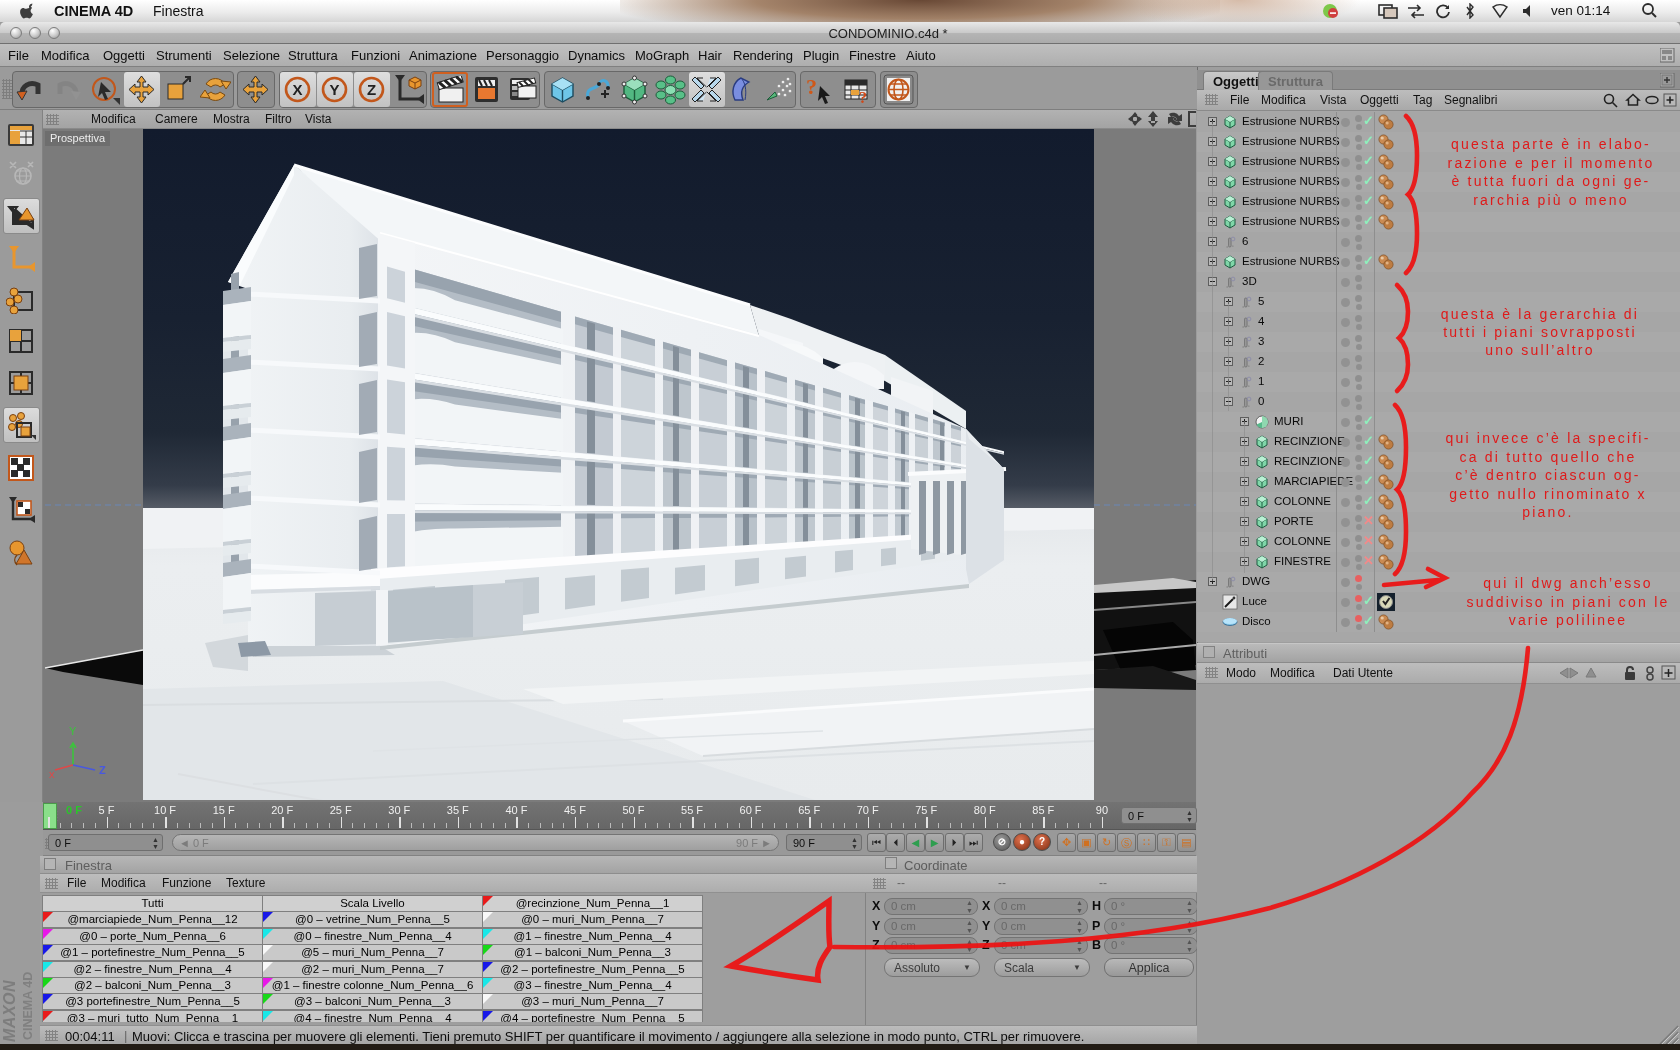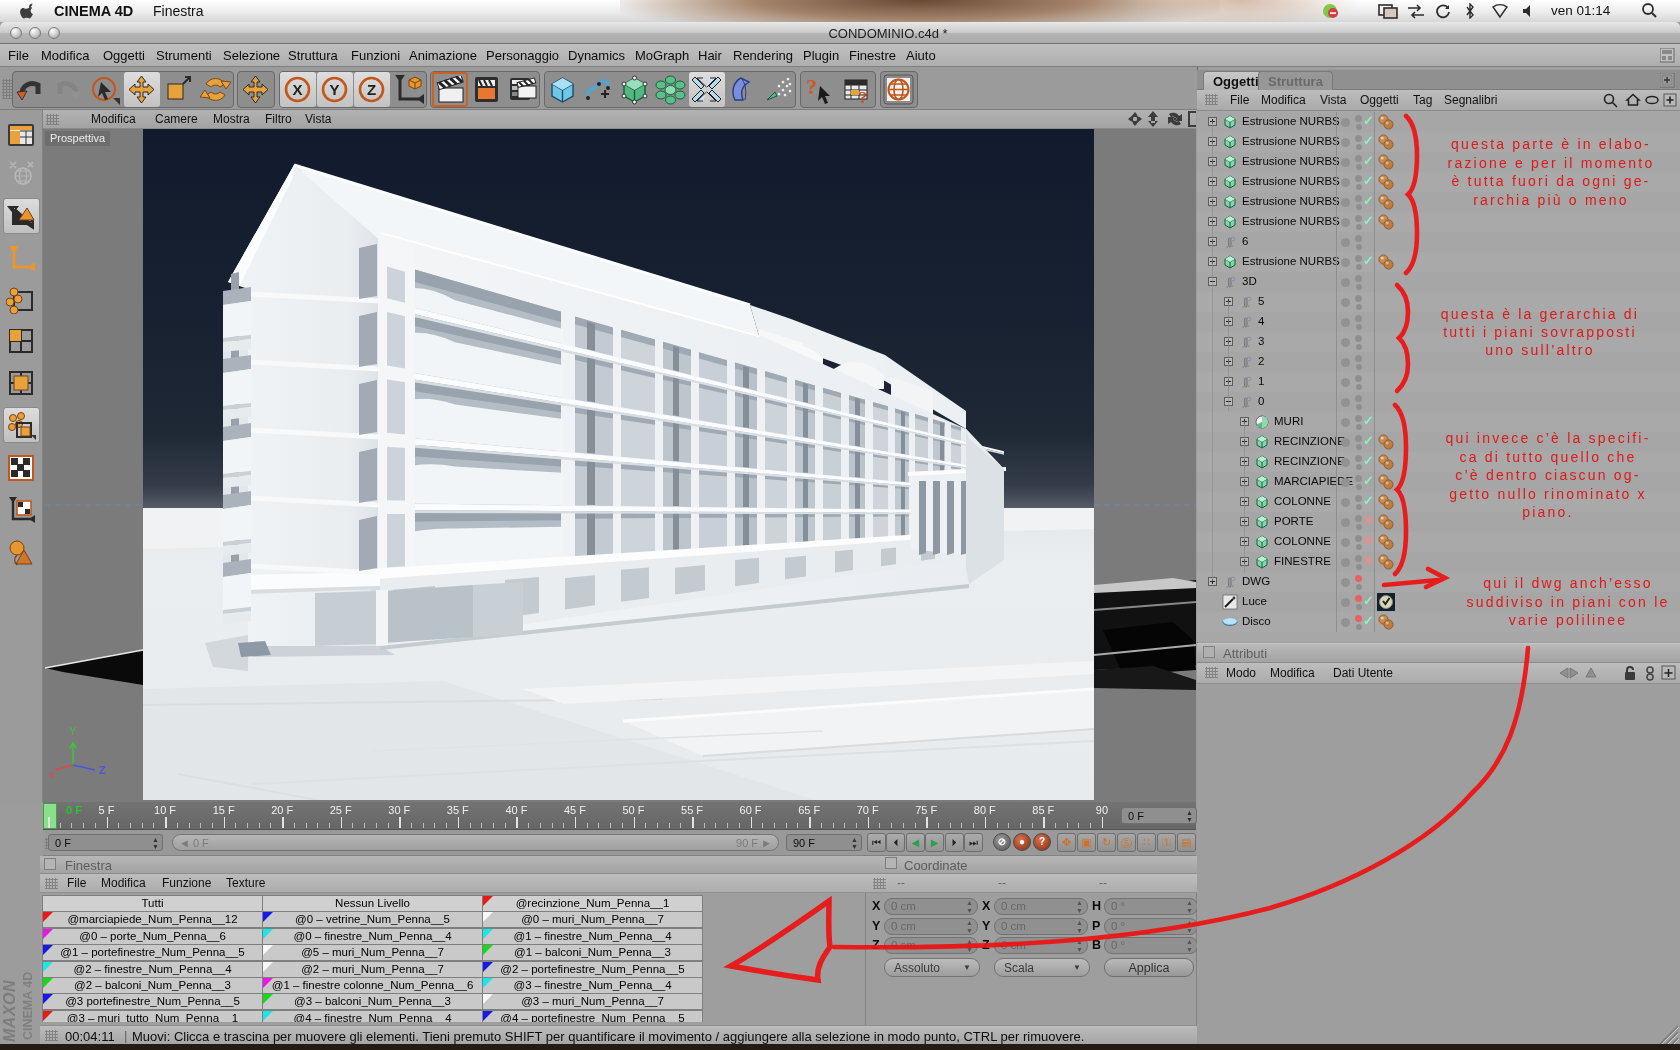--- a/index.html
+++ b/index.html
@@ -1027,21 +1027,21 @@
       <span style="left:61px;">Modifica</span>
       <span style="left:122px;">Funzione</span>
       <span style="left:186px;">Texture</span>
       <span class="dots" style="left:5px;top:4px;"></span>
     </div>
   <div id="mattable" class="abs" style="left:0;top:0;">
       <div class="mcell" style="left: 42px; top: 895px; background: rgb(208, 208, 208);">
         <div style="margin-top: 1px;">Tutti</div>
       </div>
       <div class="mcell" style="left: 262px; top: 895px; background: rgb(208, 208, 208);">
-        <div style="margin-top: 1px;">Nessun Livello</div>
+        <div style="margin-top: 1px;">Scala Livello</div>
       </div>
       <div class="mcell" style="left: 482px; top: 895px; background: rgb(208, 208, 208);">
         <div class="tri" style="border-top-color: rgb(232, 26, 26);"></div>
         <div style="margin-top: 1px;">@recinzione_Num_Penna__1</div>
       </div>
       <div class="mcell" style="left: 42px; top: 911.4px; background: rgb(201, 201, 201);">
         <div class="tri" style="border-top-color: rgb(232, 26, 26);"></div>
         <div style="margin-top: 1px;">@marciapiede_Num_Penna__12</div>
       </div>
       <div class="mcell" style="left: 262px; top: 911.4px; background: rgb(201, 201, 201);">

